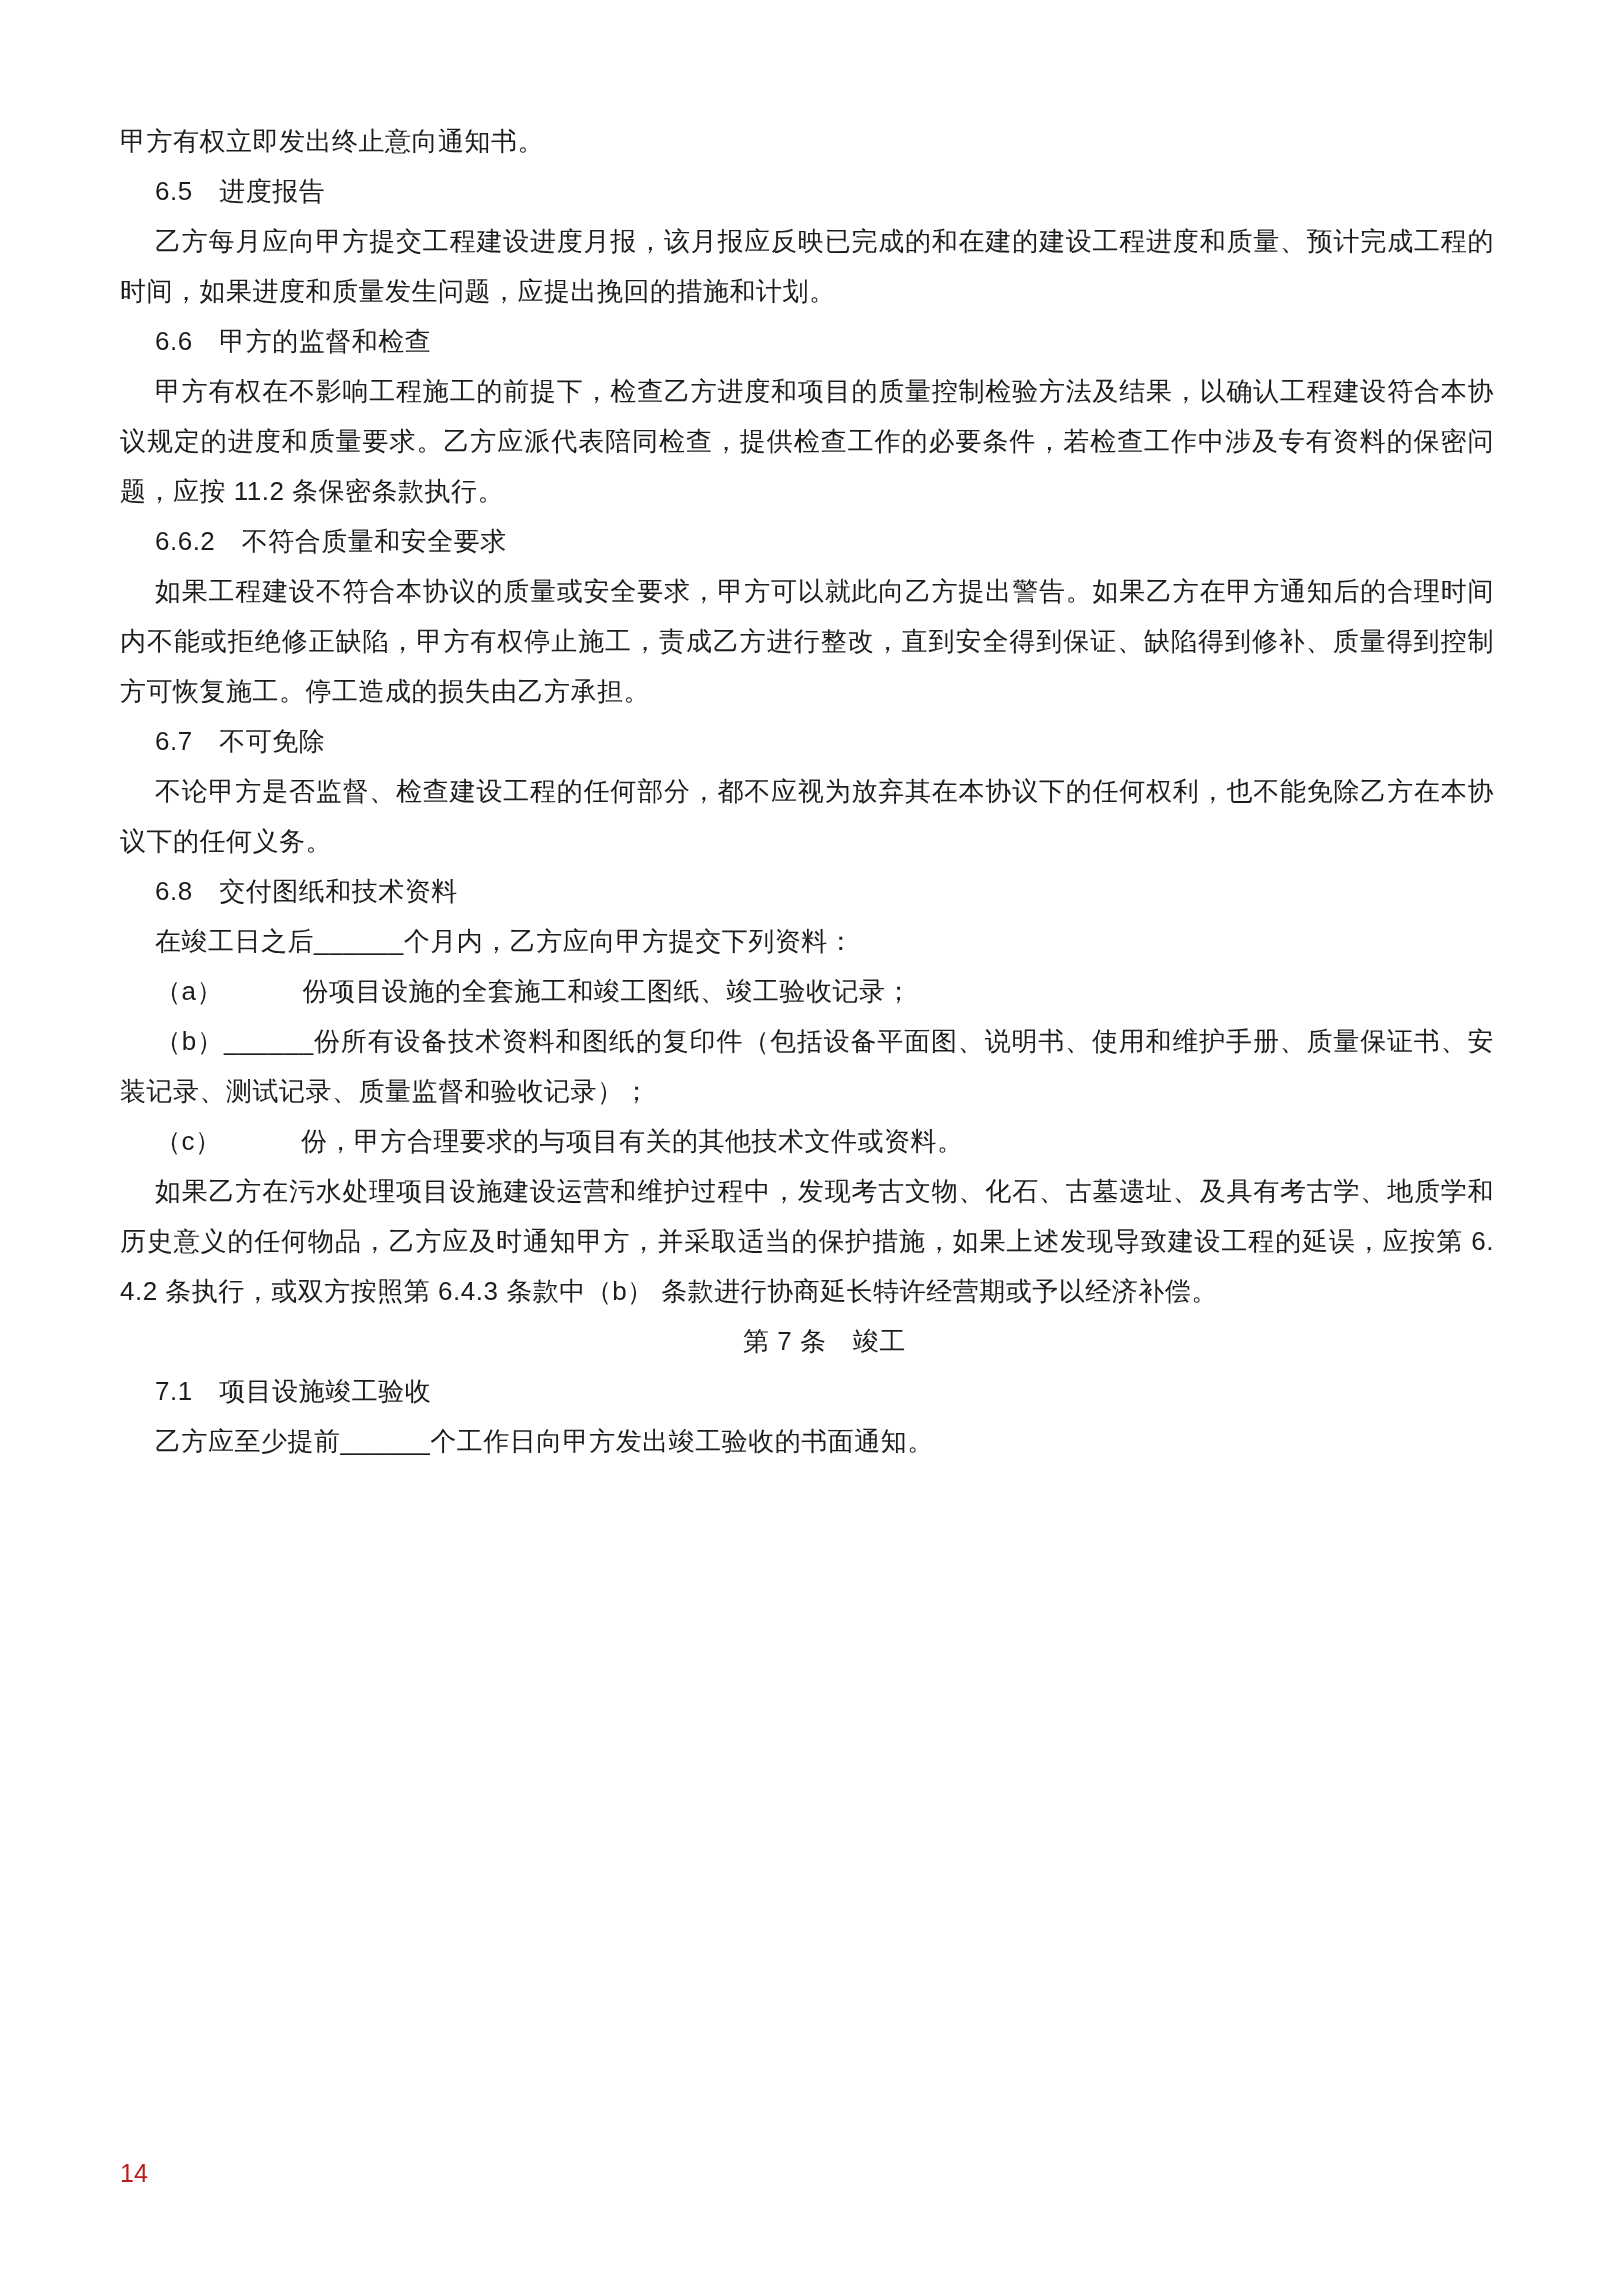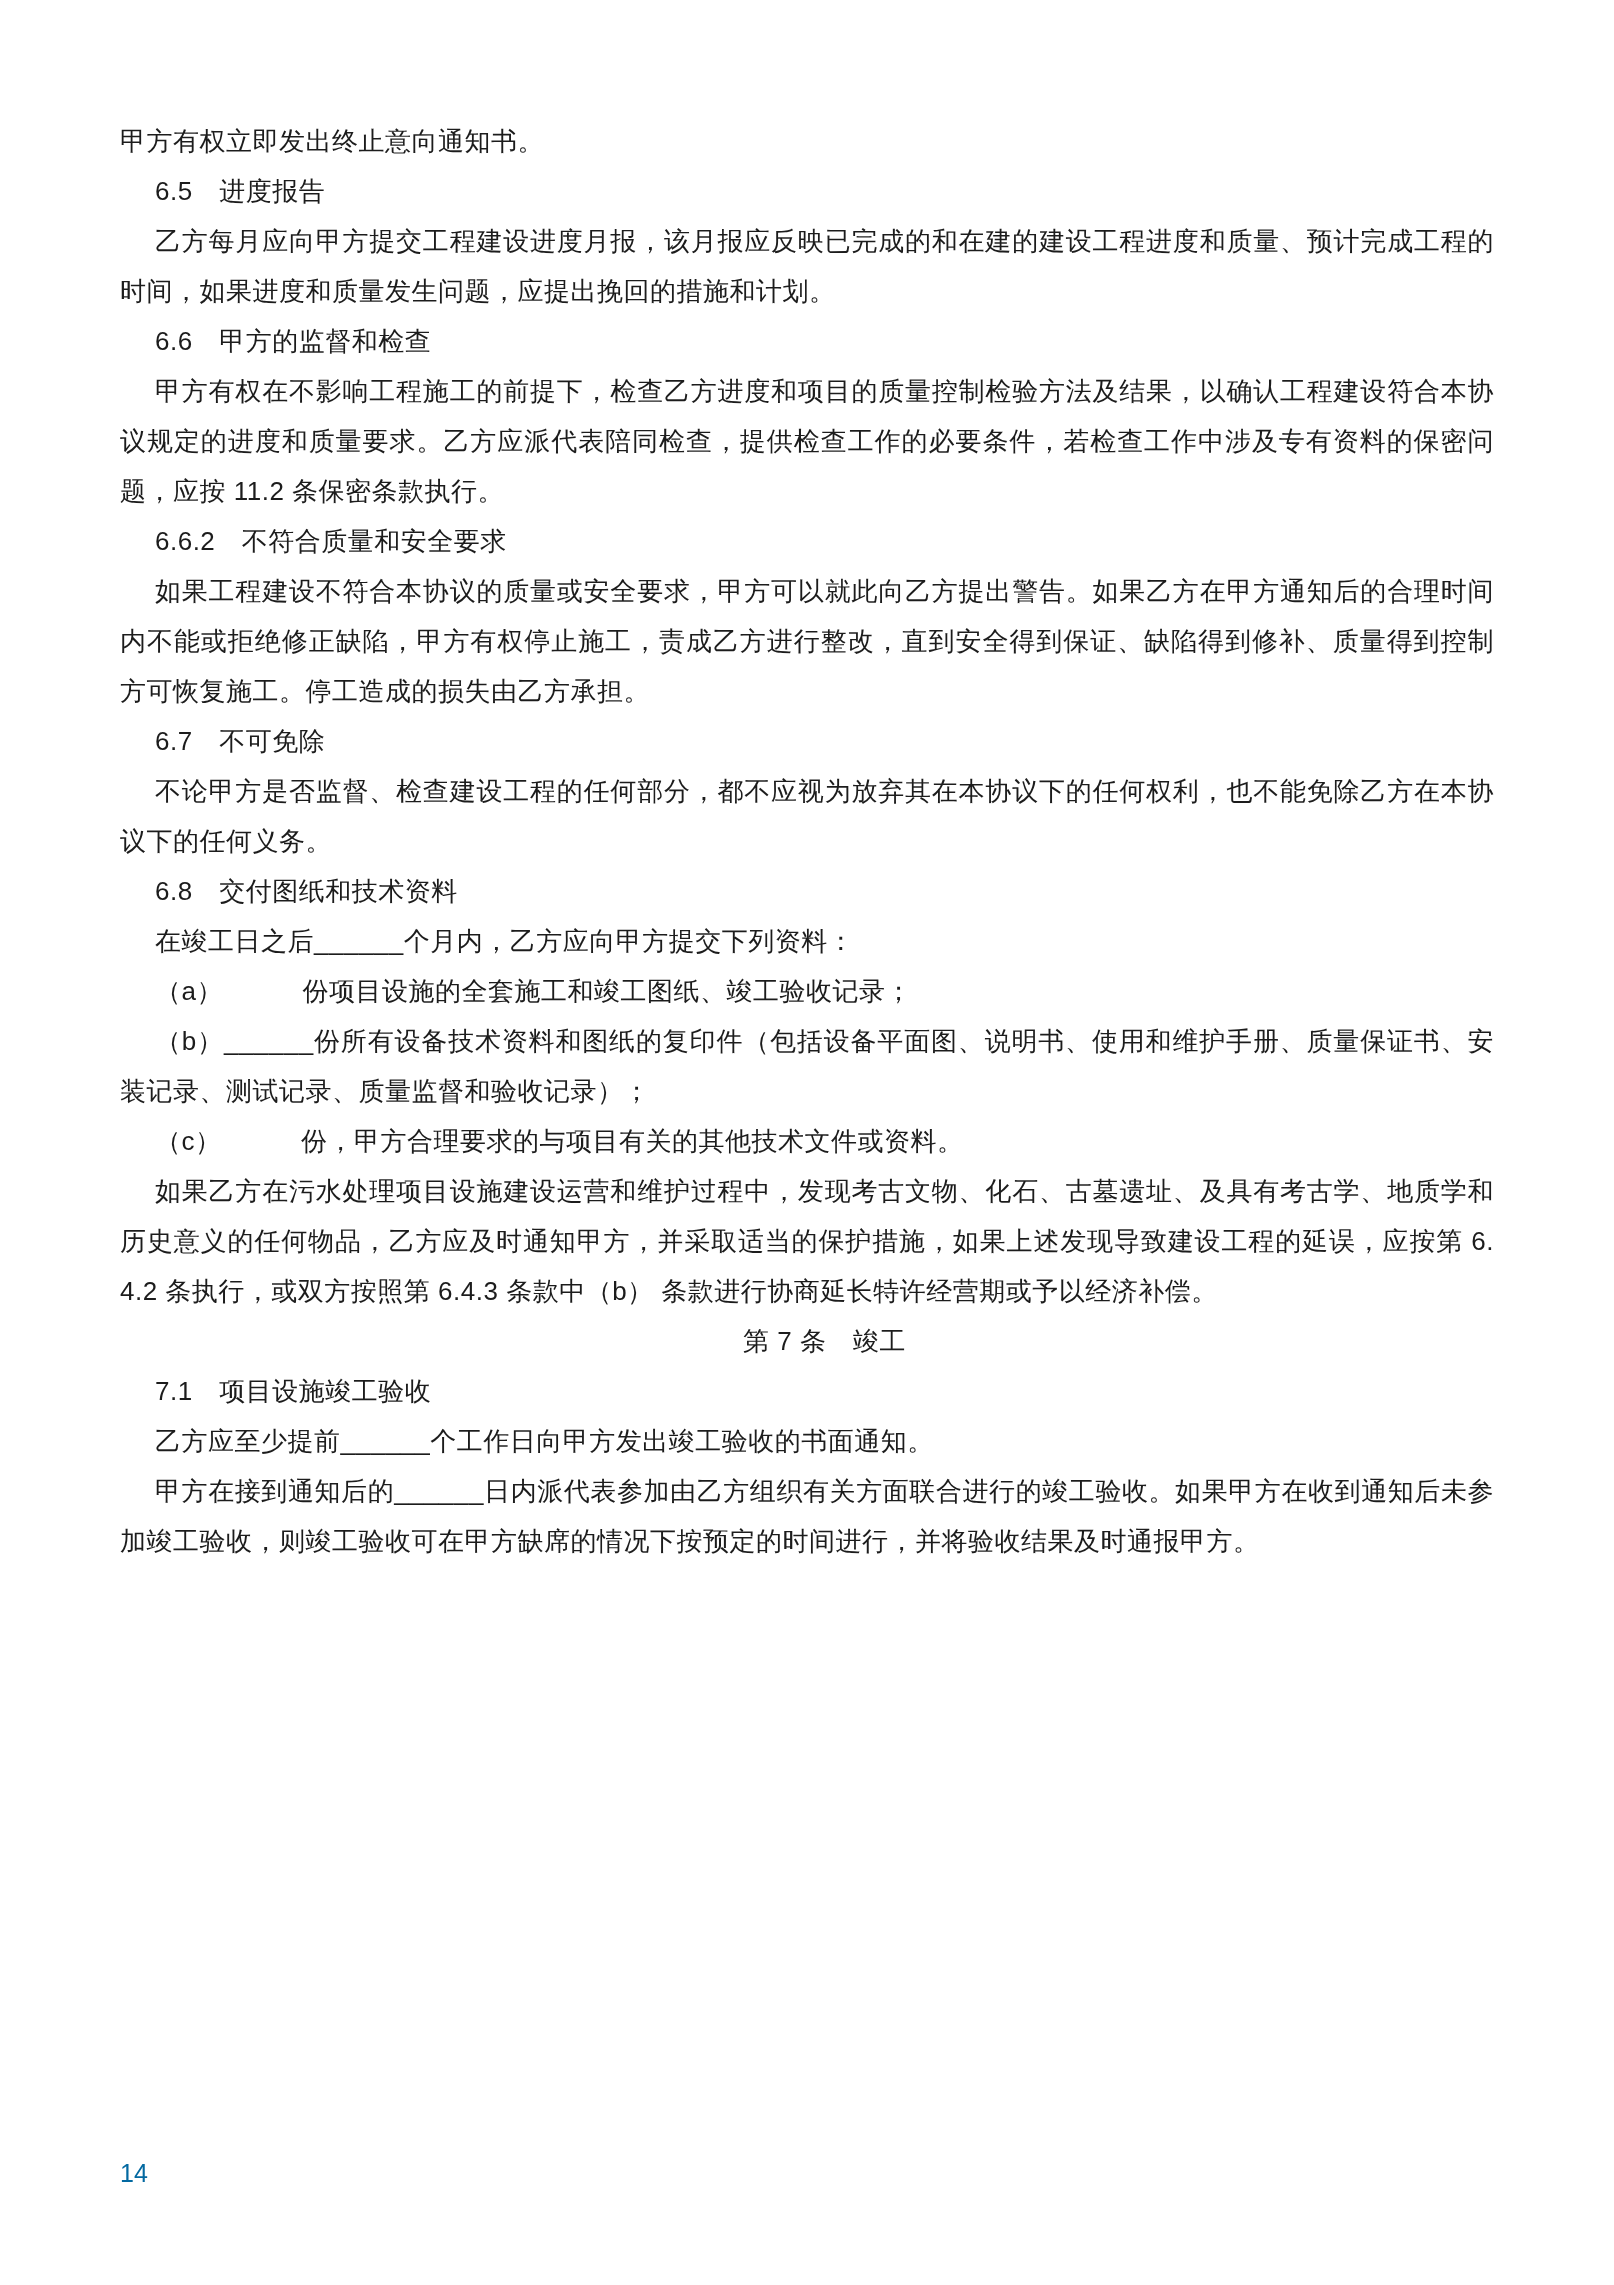--- a/index.html
+++ b/index.html
@@ -39,21 +39,21 @@
     text-align: right;
     text-indent: 0;
     padding-right: 588px;
   }
   .pagenum {
     position: absolute;
     left: 120px;
     top: 2155px;
     font-size: 25px;
     line-height: 36px;
-    color: #0369a1;
+    color: #b91c1c;
   }
 </style>
 </head>
 <body>
 
 <div class="page">
   <div class="content">
     <p class="noindent">甲方有权立即发出终止意向通知书。</p>
     <p class="indent">6.5　进度报告</p>
     <p class="indent">乙方每月应向甲方提交工程建设进度月报，该月报应反映已完成的和在建的建设工程进度和质量、预计完成工程的时间，如果进度和质量发生问题，应提出挽回的措施和计划。</p>
@@ -65,17 +65,16 @@
     <p class="indent">不论甲方是否监督、检查建设工程的任何部分，都不应视为放弃其在本协议下的任何权利，也不能免除乙方在本协议下的任何义务。</p>
     <p class="indent">6.8　交付图纸和技术资料</p>
     <p class="indent">在竣工日之后______个月内，乙方应向甲方提交下列资料：</p>
     <p class="indent">（a）　　　份项目设施的全套施工和竣工图纸、竣工验收记录；</p>
     <p class="indent">（b）______份所有设备技术资料和图纸的复印件（包括设备平面图、说明书、使用和维护手册、质量保证书、安装记录、测试记录、质量监督和验收记录）；</p>
     <p class="indent">（c）　　　份，甲方合理要求的与项目有关的其他技术文件或资料。</p>
     <p class="indent">如果乙方在污水处理项目设施建设运营和维护过程中，发现考古文物、化石、古墓遗址、及具有考古学、地质学和历史意义的任何物品，乙方应及时通知甲方，并采取适当的保护措施，如果上述发现导致建设工程的延误，应按第 6.4.2 条执行，或双方按照第 6.4.3 条款中（b） 条款进行协商延长特许经营期或予以经济补偿。</p>
     <p class="center">第 7 条　竣工</p>
     <p class="indent">7.1　项目设施竣工验收</p>
     <p class="indent">乙方应至少提前______个工作日向甲方发出竣工验收的书面通知。</p>
-    <p class="indent">甲方在接到通知后的______日内派代表参加由乙方组织有关方面联合进行的竣工验收。如果甲方在收到通知后未参加竣工验收，则竣工验收可在甲方缺席的情况下按预定的时间进行，并将验收结果及时通报甲方。</p>
   </div>
   <div class="pagenum">14</div>
 </div>
 
 
 </body></html>

